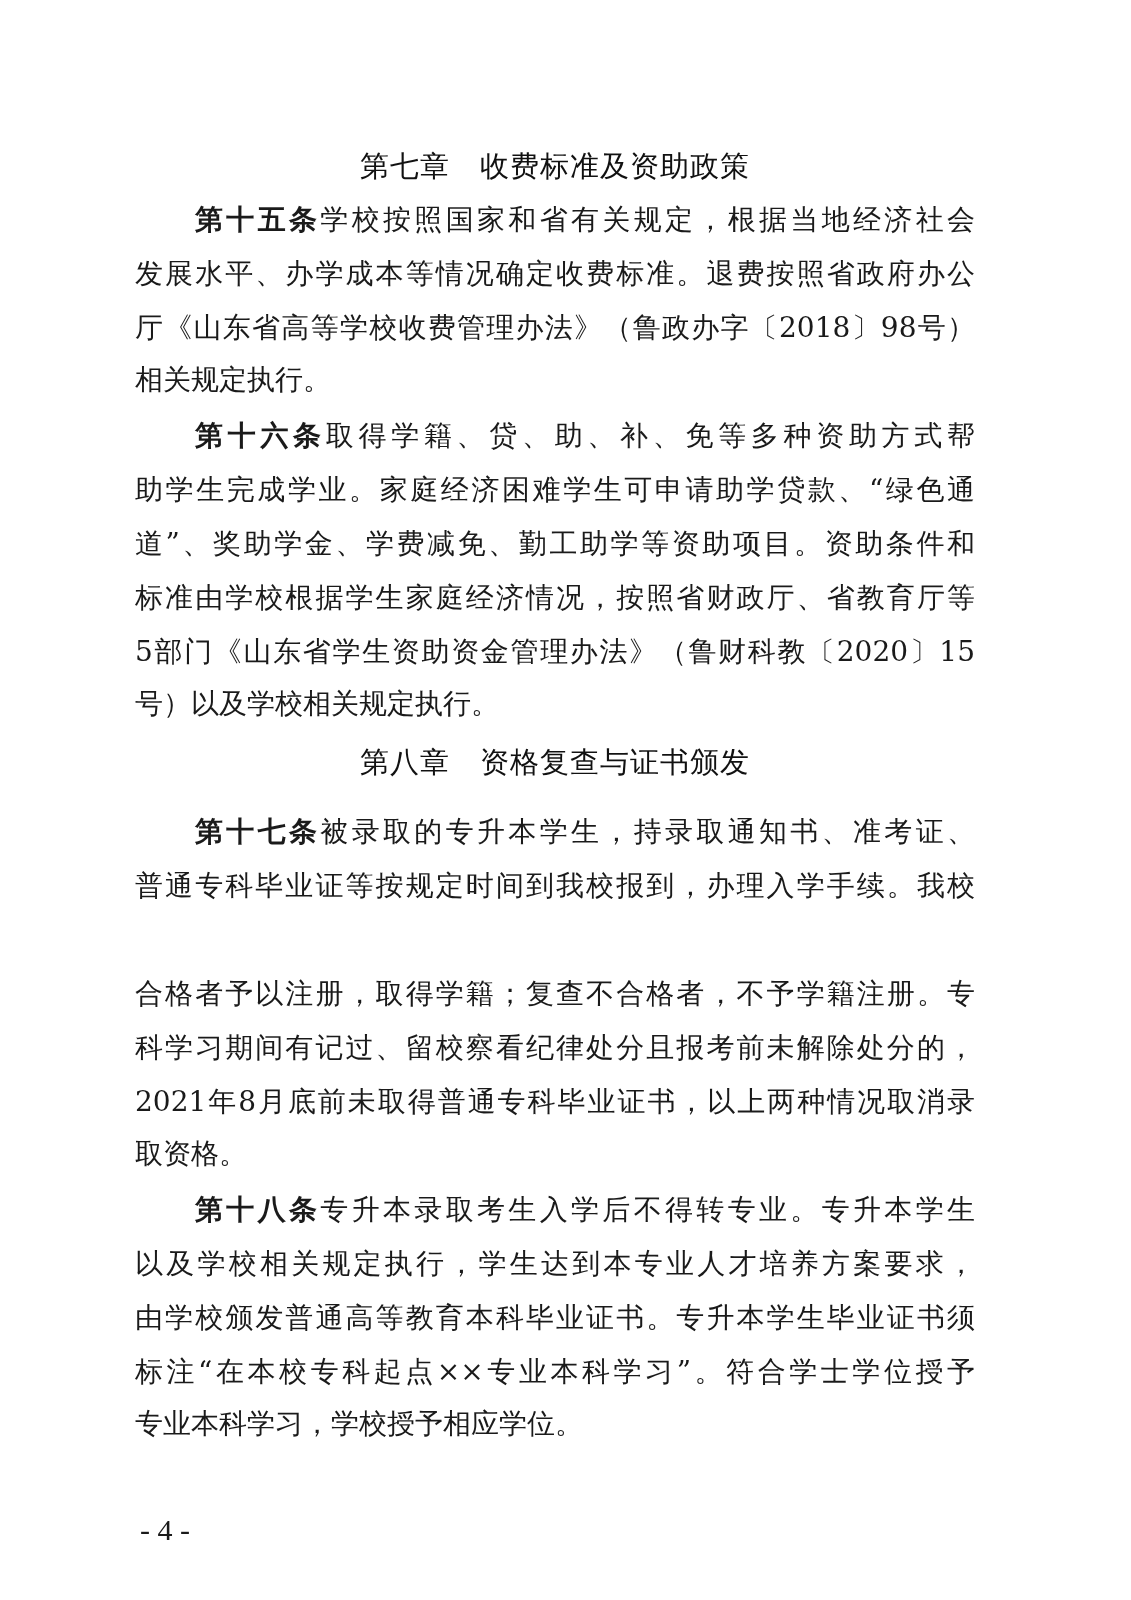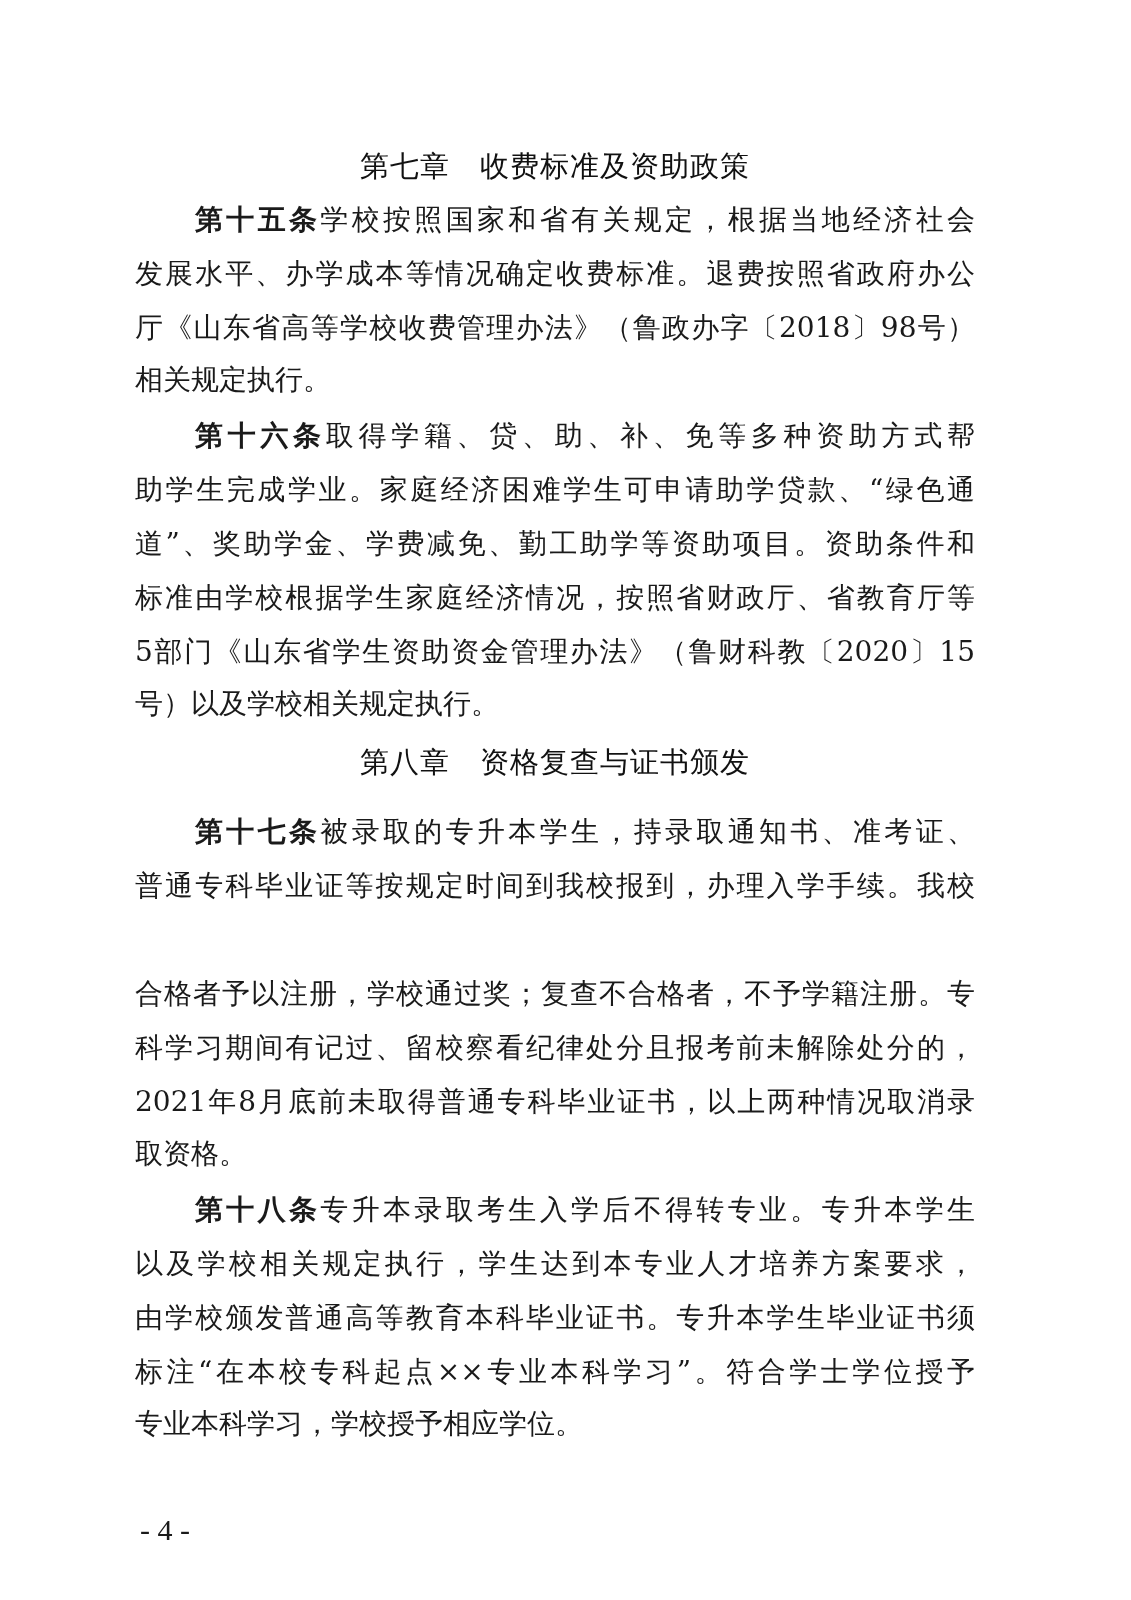--- a/index.html
+++ b/index.html
@@ -33,21 +33,21 @@
   <div class="line" style="top:524px">道”、奖助学金、学费减免、勤工助学等资助项目。资助条件和</div>
   <div class="line" style="top:470px">助学生完成学业。家庭经济困难学生可申请助学贷款、“绿色通</div>
   <div class="line" style="top:578px">标准由学校根据学生家庭经济情况，按照省财政厅、省教育厅等</div>
   <div class="line" style="top:632px">5部门《山东省学生资助资金管理办法》（鲁财科教〔2020〕15</div>
   <div class="line last" style="top:686px">号）以及学校相关规定执行。</div>
 
   <div class="heading" style="top:742px">第八章　资格复查与证书颁发</div>
 
   <div class="line indent" style="top:812px"><span class="art">第十七条</span><span>被录取的专升本学生，持录取通知书、准考证、</span></div>
   <div class="line" style="top:866px">普通专科毕业证等按规定时间到我校报到，办理入学手续。我校</div>
-  <div class="line" style="top:974px">合格者予以注册，学校通过奖；复查不合格者，不予学籍注册。专</div>
+  <div class="line" style="top:974px">合格者予以注册，取得学籍；复查不合格者，不予学籍注册。专</div>
   <div class="line" style="top:1028px">科学习期间有记过、留校察看纪律处分且报考前未解除处分的，</div>
   <div class="line" style="top:1082px">2021年8月底前未取得普通专科毕业证书，以上两种情况取消录</div>
   <div class="line last" style="top:1136px">取资格。</div>
 
   <div class="line indent" style="top:1190px"><span class="art">第十八条</span><span>专升本录取考生入学后不得转专业。专升本学生</span></div>
   <div class="line" style="top:1244px">以及学校相关规定执行，学生达到本专业人才培养方案要求，</div>
   <div class="line" style="top:1298px">由学校颁发普通高等教育本科毕业证书。专升本学生毕业证书须</div>
   <div class="line" style="top:1352px">标注“在本校专科起点××专业本科学习”。符合学士学位授予</div>
   <div class="line last" style="top:1406px">专业本科学习，学校授予相应学位。</div>
 

